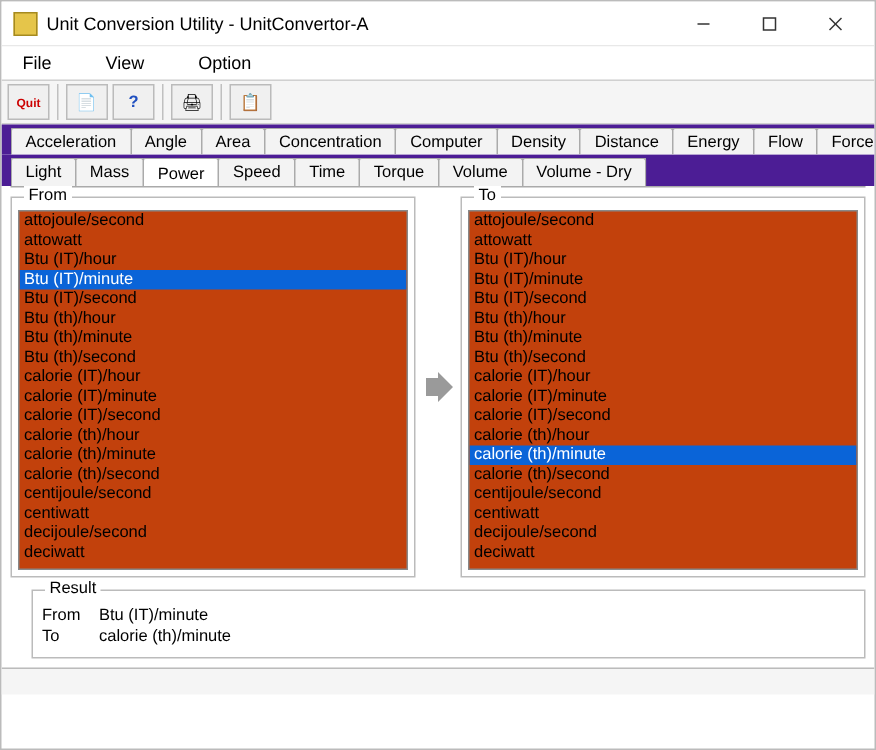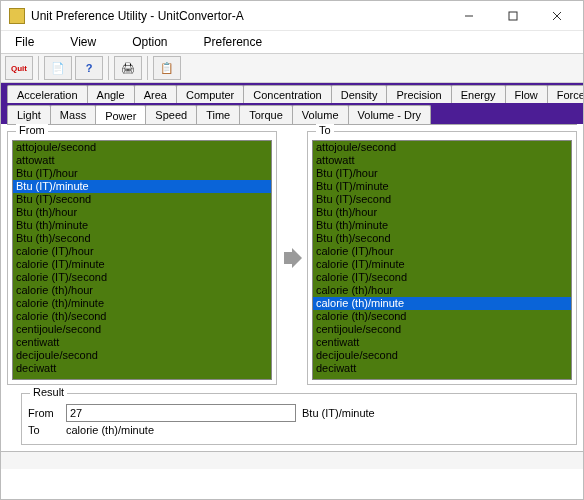--- a/index.html
+++ b/index.html
@@ -104,21 +104,21 @@
     top: -8px; left: 8px;
     background: #fff;
     padding: 0 3px;
     font-size: 11px;
   }
   .listbox {
     border: 1px solid #888;
     width: 100%;
     height: 100%;
     overflow-y: scroll;
-    background: #4d7c0f;
+    background: #c2410c;
   }
   .listbox .item {
     padding: 0 3px;
     font-size: 11px;
     line-height: 13px;
     white-space: nowrap;
     cursor: default;
   }
   .listbox .item.selected {
     background: #0a64d8;
@@ -184,21 +184,21 @@
   
   .listbox::-webkit-scrollbar { width: 16px; }
   .listbox::-webkit-scrollbar-track { background: #efefef; border-left: 1px solid #ccc; }
   .listbox::-webkit-scrollbar-thumb { background: #c8c8c8; border: 1px solid #aaa; }
 </style>
 </head>
 <body>
 
 <div class="titlebar">
   <div class="title-icon"></div>
-  <div class="title-text">Unit Preference Utility - UnitConvertor-A</div>
+  <div class="title-text">Unit Conversion Utility - UnitConvertor-A</div>
   <div class="win-btns">
     <div class="win-btn">
       <svg width="10" height="10">
           <line x1="1" y1="5" x2="9" y2="5" stroke="#333" stroke-width="1"></line>
         </svg>
     </div>
     <div class="win-btn">
       <svg width="10" height="10">
           <rect x="1" y="1" width="8" height="8" fill="none" stroke="#333" stroke-width="1"></rect>
         </svg>
@@ -209,21 +209,20 @@
           <line x1="9" y1="1" x2="1" y2="9" stroke="#333" stroke-width="1"></line>
         </svg>
     </div>
   </div>
 </div>
 
 <div class="menubar">
   <span>File</span>
   <span>View</span>
   <span>Option</span>
-  <span>Preference</span>
 </div>
 
 <div class="toolbar">
   <div class="tbtn" style="color:#c00;font-weight:bold;font-size:8px;">Quit</div>
   <div class="sep"></div>
   <div class="tbtn">
       <span>📄</span>
     </div>
   <div class="tbtn" style="color:#2050c0;font-weight:bold;">
       <span>?</span>
@@ -235,24 +234,24 @@
   <div class="sep"></div>
   <div class="tbtn">
       <span>📋</span>
     </div>
 </div>
 
 <div class="tabs-row" id="tabs1">
     <div class="tab">Acceleration</div>
     <div class="tab">Angle</div>
     <div class="tab">Area</div>
+    <div class="tab">Concentration</div>
     <div class="tab">Computer</div>
-    <div class="tab">Concentration</div>
     <div class="tab">Density</div>
-    <div class="tab">Precision</div>
+    <div class="tab">Distance</div>
     <div class="tab">Energy</div>
     <div class="tab">Flow</div>
     <div class="tab">Force</div>
   </div>
 <div class="tabs-row" id="tabs2">
     <div class="tab">Light</div>
     <div class="tab">Mass</div>
     <div class="tab active">Power</div>
     <div class="tab">Speed</div>
     <div class="tab">Time</div>
@@ -313,21 +312,20 @@
         <div class="item">decijoule/second</div>
         <div class="item">deciwatt</div>
       </div>
   </div>
 </div>
 
 <div class="result-group">
   <div class="group-label">Result</div>
   <div class="result-row">
     <span class="lbl">From</span>
-    <input class="val" value="27" style="">
     <span class="unit">Btu (IT)/minute</span>
   </div>
   <div class="result-row">
     <span class="lbl">To</span>
     <span class="unit">calorie (th)/minute</span>
   </div>
 </div>
 
 <div class="statusbar"></div>
 

